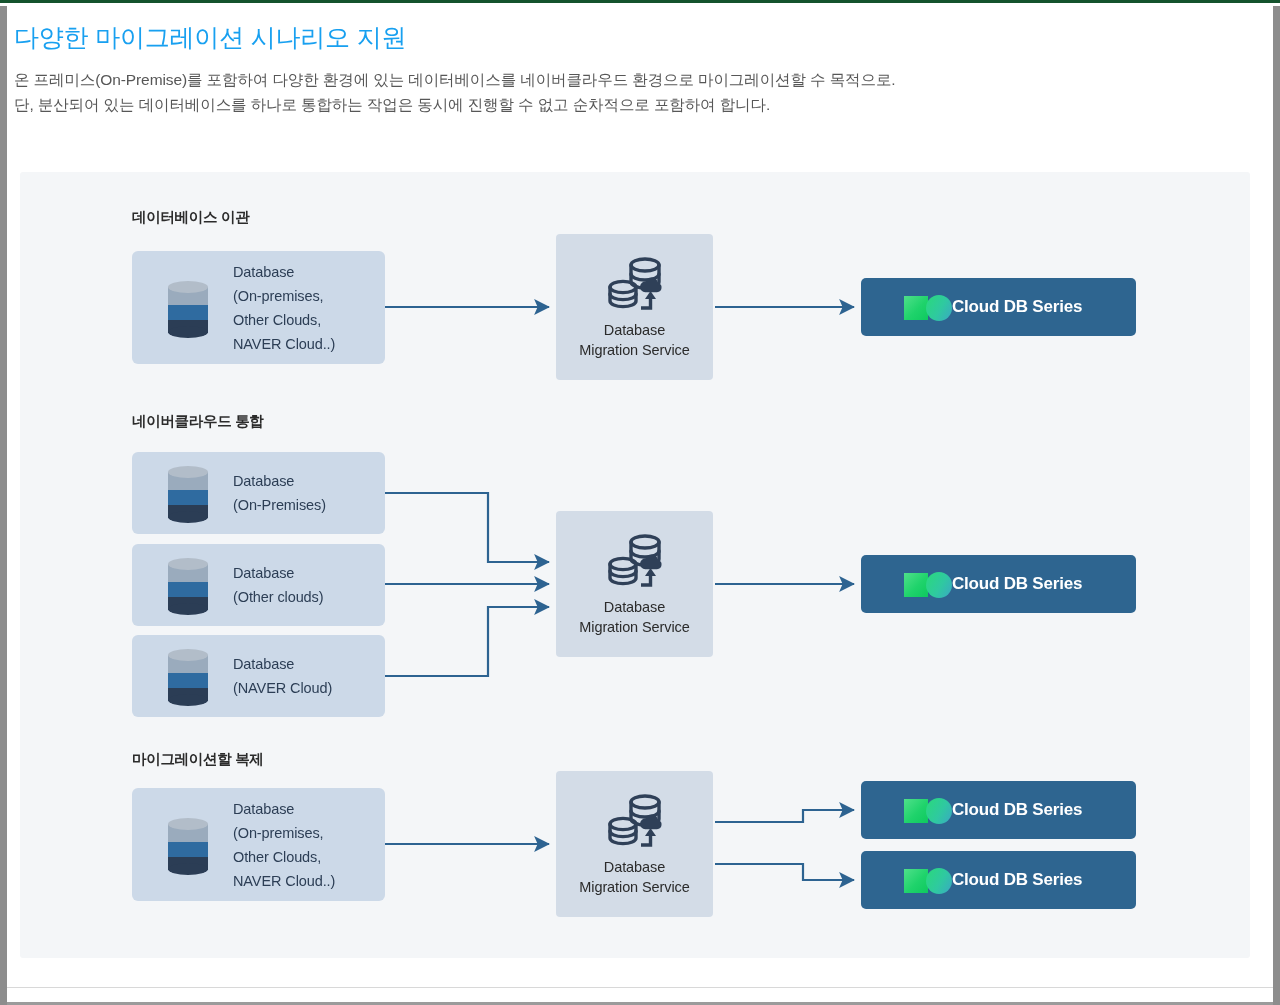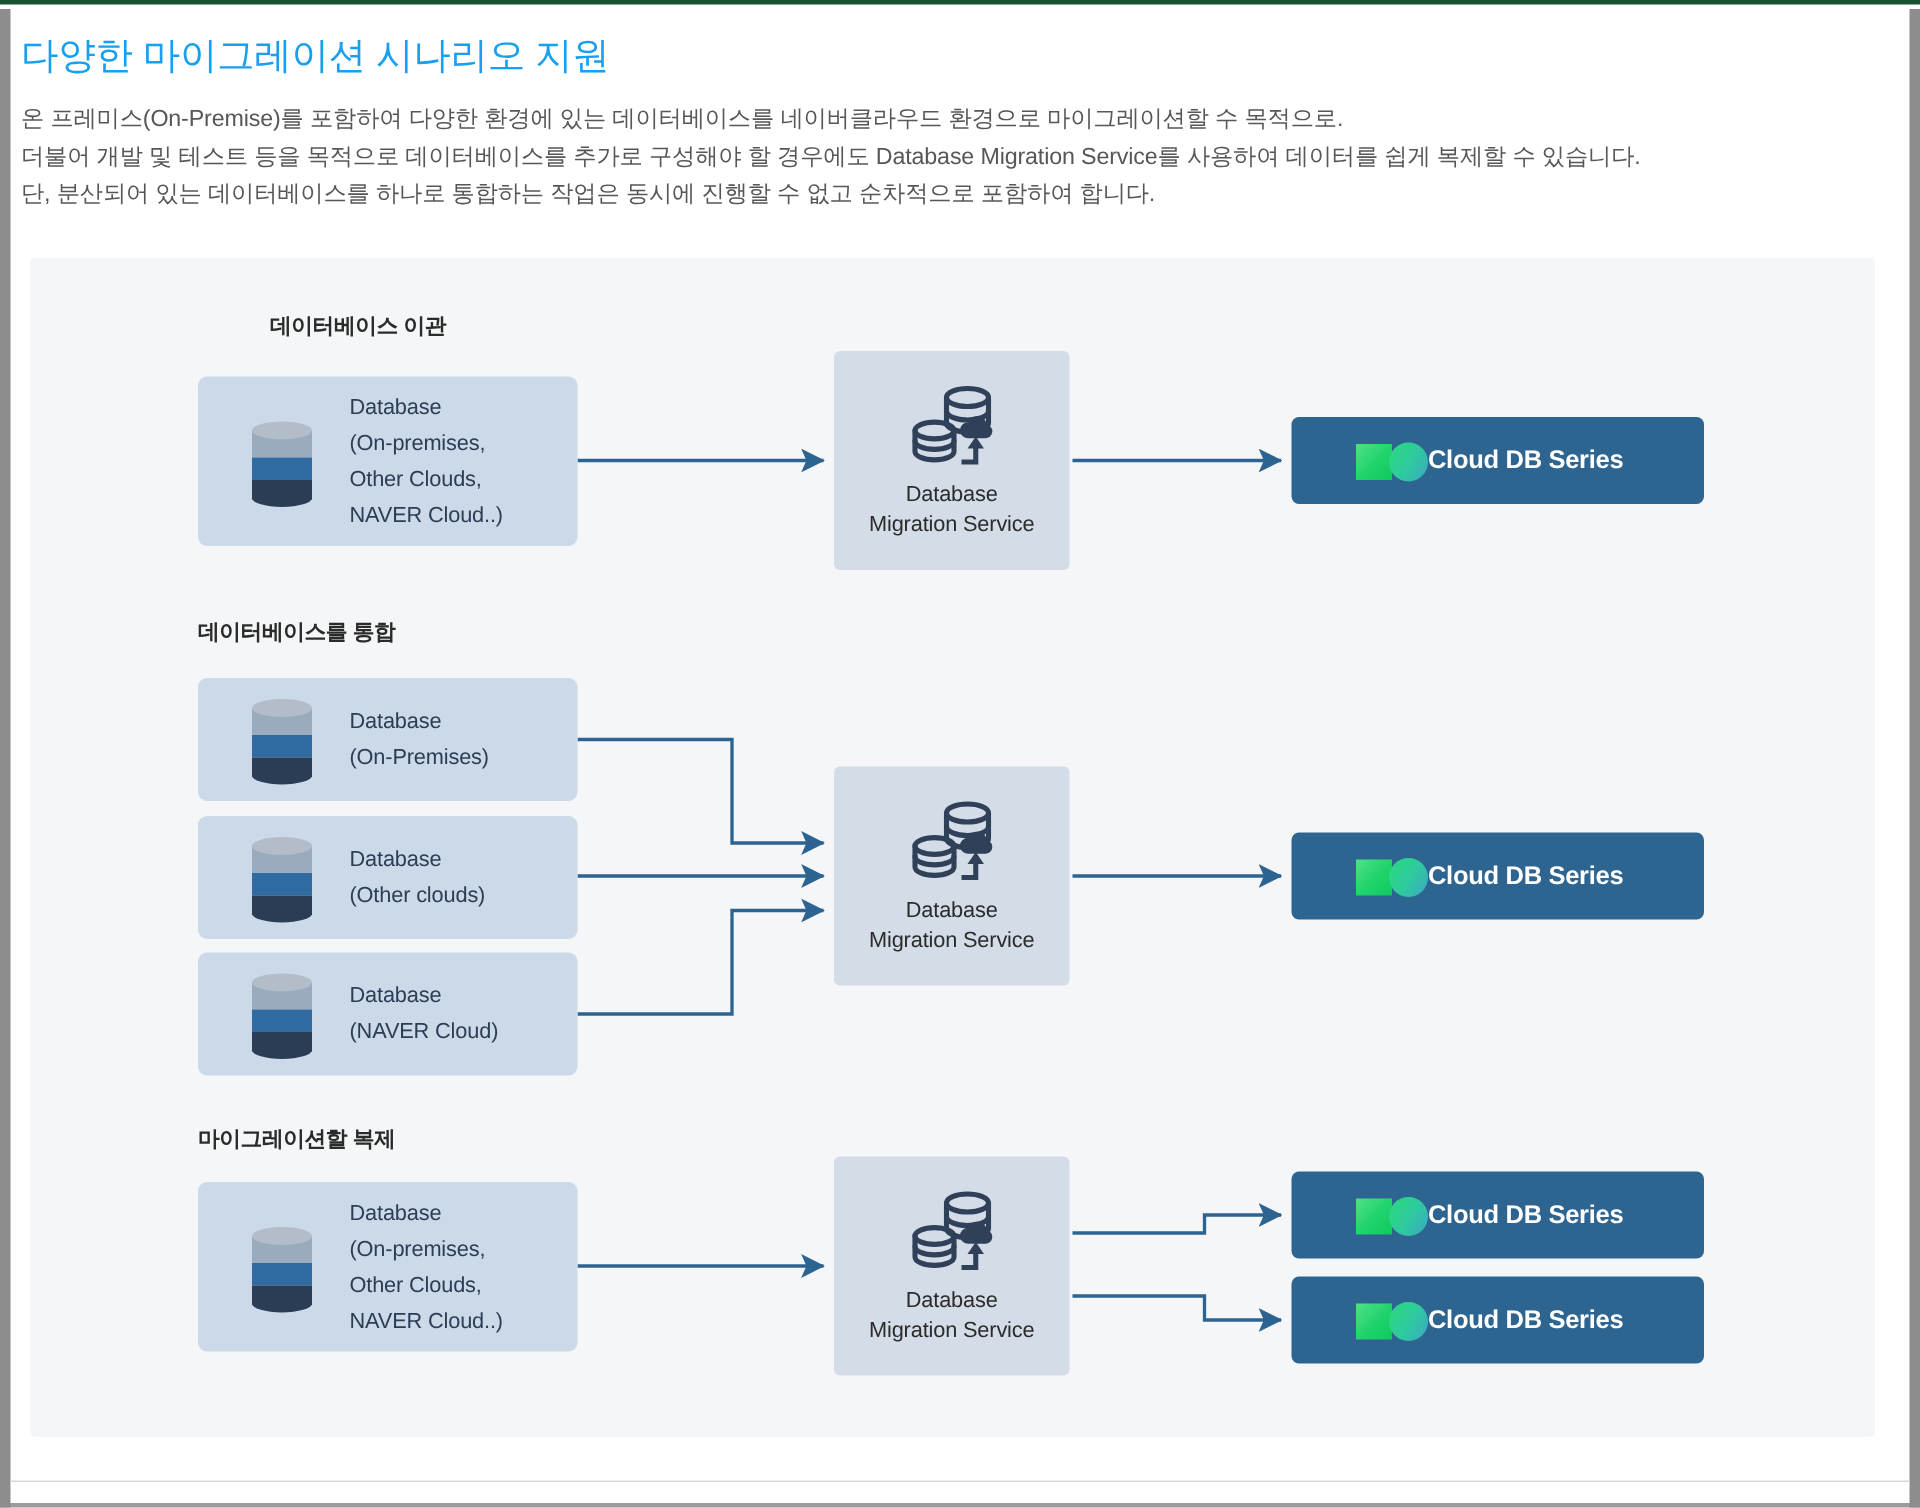--- a/index.html
+++ b/index.html
@@ -214,21 +214,20 @@
 
 <div id="page-frame">
 
   <div id="left-rail"></div>
   <div id="right-rail"></div>
   <div id="bottom-hairline"></div>
 
   <div id="header">
     <h1 id="page-title">다양한 마이그레이션 시나리오 지원</h1>
     <div class="intro-line">온 프레미스(On-Premise)를 포함하여 다양한 환경에 있는 데이터베이스를 네이버클라우드 환경으로 마이그레이션할 수 목적으로.</div>
-    <div class="intro-line">더불어 개발 및 테스트 등을 목적으로 데이터베이스를 추가로 구성해야 할 경우에도 Database Migration Service를 사용하여 데이터를 쉽게 복제할 수 있습니다.</div>
     <div class="intro-line">단, 분산되어 있는 데이터베이스를 하나로 통합하는 작업은 동시에 진행할 수 없고 순차적으로 포함하여 합니다.</div>
   </div>
 
   <div id="diagram-panel">
     <div id="diagram-stage">
 
       <svg id="wires" viewBox="0 0 1230 786" width="1230" height="786">
         <defs>
           <marker id="arrow" viewBox="0 0 10 10" refX="9.4" refY="5" markerWidth="7.2" markerHeight="7.2" orient="auto-start-reverse">
             <path d="M 0 0 L 10 5 L 0 10 L 2.2 5 z" fill="#2d6391"></path>
@@ -249,21 +248,21 @@
           <path d="M 695 412 L 834 412" marker-end="url(#arrow)"></path>
 
           <path d="M 365 672 L 529 672" marker-end="url(#arrow)"></path>
 
           <path d="M 695 650 L 783 650 L 783 638 L 834 638" marker-end="url(#arrow)"></path>
 
           <path d="M 695 692 L 783 692 L 783 708 L 834 708" marker-end="url(#arrow)"></path>
         </g>
       </svg>
 
-      <div class="section-label" style="left:112px; top:36px;margin-left:48px;">데이터베이스 이관</div>
+      <div class="section-label" style="left:112px; top:36px;">데이터베이스 이관</div>
 
       <div class="db-box" style="left:112px; top:79px; width:253px; height:113px;">
         <div class="db-icon">
           <div class="cyl-band1"></div>
             <div class="cyl-band2"></div>
             <div class="cyl-band3"></div>
           <div class="cyl-bottom"></div>
             <div class="cyl-top"></div>
         </div>
         <div class="db-label">Database
@@ -295,21 +294,21 @@
       </div>
 
       <div class="cloud-badge" style="left:841px; top:106px; width:275px; height:58px;">
         <div class="cloud-logo">
           <div class="logo-square"></div>
             <div class="logo-circle"></div>
         </div>
         <div class="cloud-text">Cloud DB Series</div>
       </div>
 
-      <div class="section-label" style="left:112px; top:240px;">데이터베이스를 통합</div>
+      <div class="section-label" style="left:112px; top:240px;">네이버클라우드 통합</div>
 
       <div class="db-box" style="left:112px; top:280px; width:253px; height:82px;">
         <div class="db-icon">
           <div class="cyl-band1"></div>
             <div class="cyl-band2"></div>
             <div class="cyl-band3"></div>
           <div class="cyl-bottom"></div>
             <div class="cyl-top"></div>
         </div>
         <div class="db-label">Database

